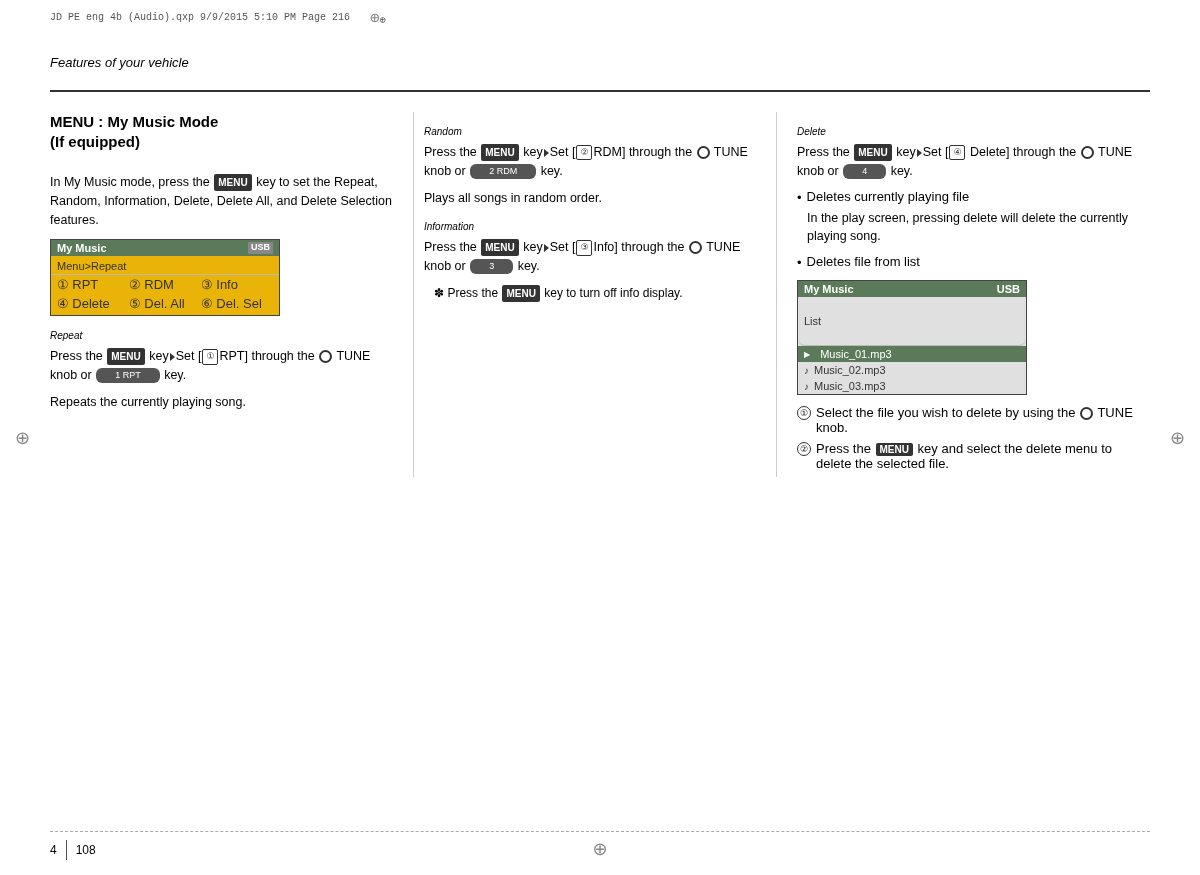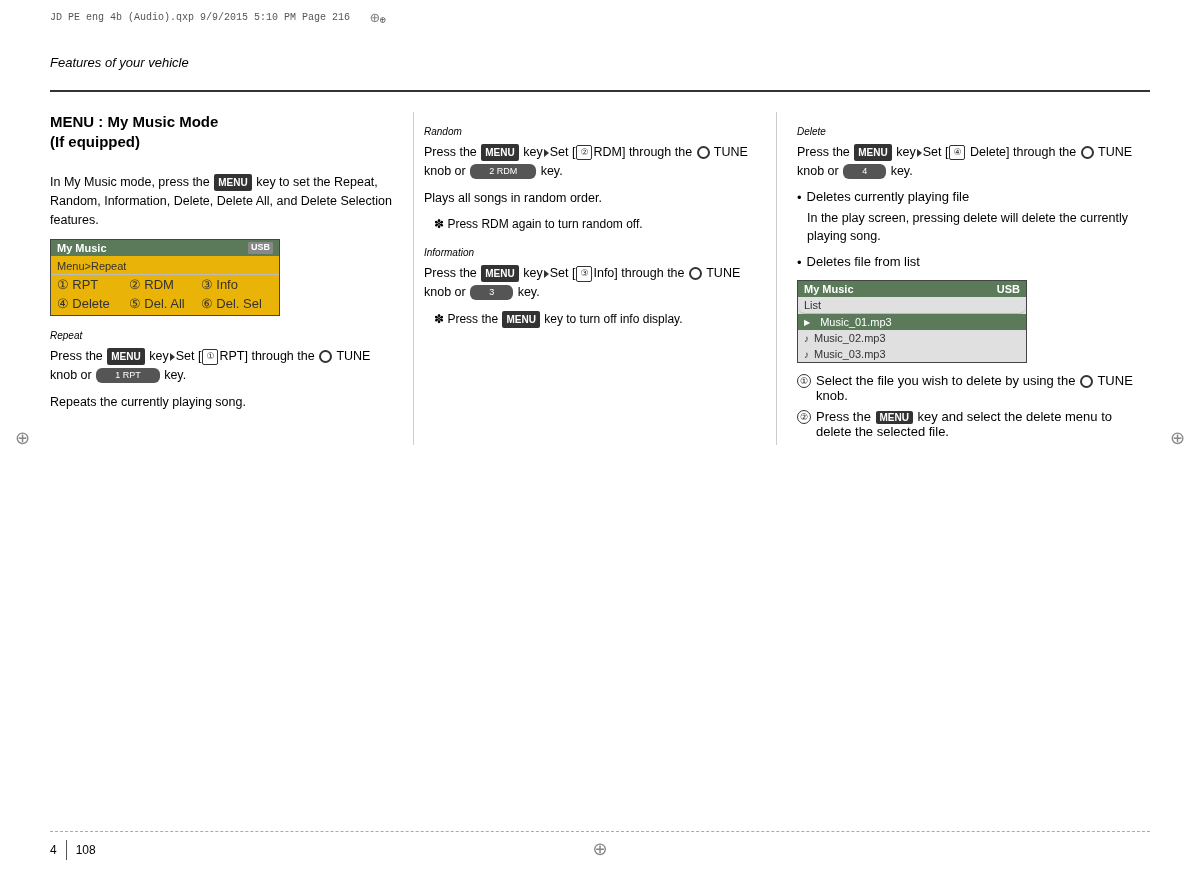--- a/index.html
+++ b/index.html
@@ -234,21 +234,21 @@
       font-size: 11px;
       font-weight: bold;
     }
 
     .music-screen-body {
       background: #e0e0e0;
       padding: 0;
     }
 
     .music-list-label {
-      padding: 2px 6px;
+      padding: 18px 6px;
       font-size: 11px;
       color: #333;
       border-bottom: 1px solid #bbb;
       border-radius: 7px;
     }
 
     .music-item {
       display: flex;
       align-items: center;
       padding: 2px 6px;
@@ -443,23 +443,20 @@
           <em>Random</em>
         </div>
         <div class="body-text">
           Press the <span class="menu-badge">MENU</span>
           key<span class="triangle-right"></span>Set [<span class="num-badge">②</span>RDM]
           through the <span class="tune-icon"></span> TUNE knob or
           <span class="key-badge">2 RDM</span>
           key.
         </div>
         <div class="body-text">Plays all songs in random order.</div>
-        <div class="note-text">
-          ✽ Press RDM again to turn random off.
-        </div>
 
         <div class="subsection-title">
           <em>Information</em>
         </div>
         <div class="body-text">
           Press the <span class="menu-badge">MENU</span>
           key<span class="triangle-right"></span>Set [<span class="num-badge">③</span>Info]
           through the <span class="tune-icon"></span> TUNE knob or
           <span class="key-badge">3</span>
           key.

